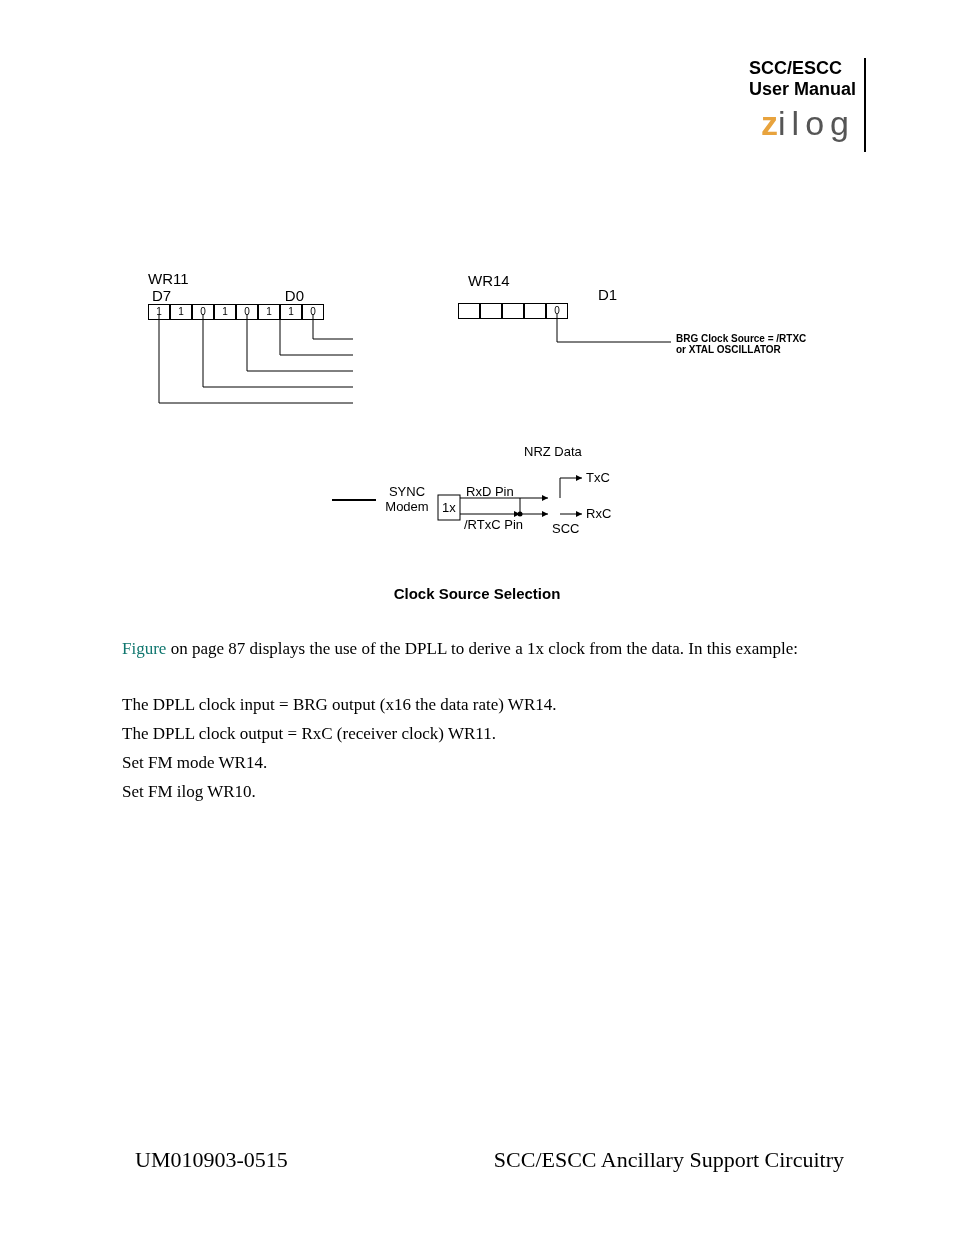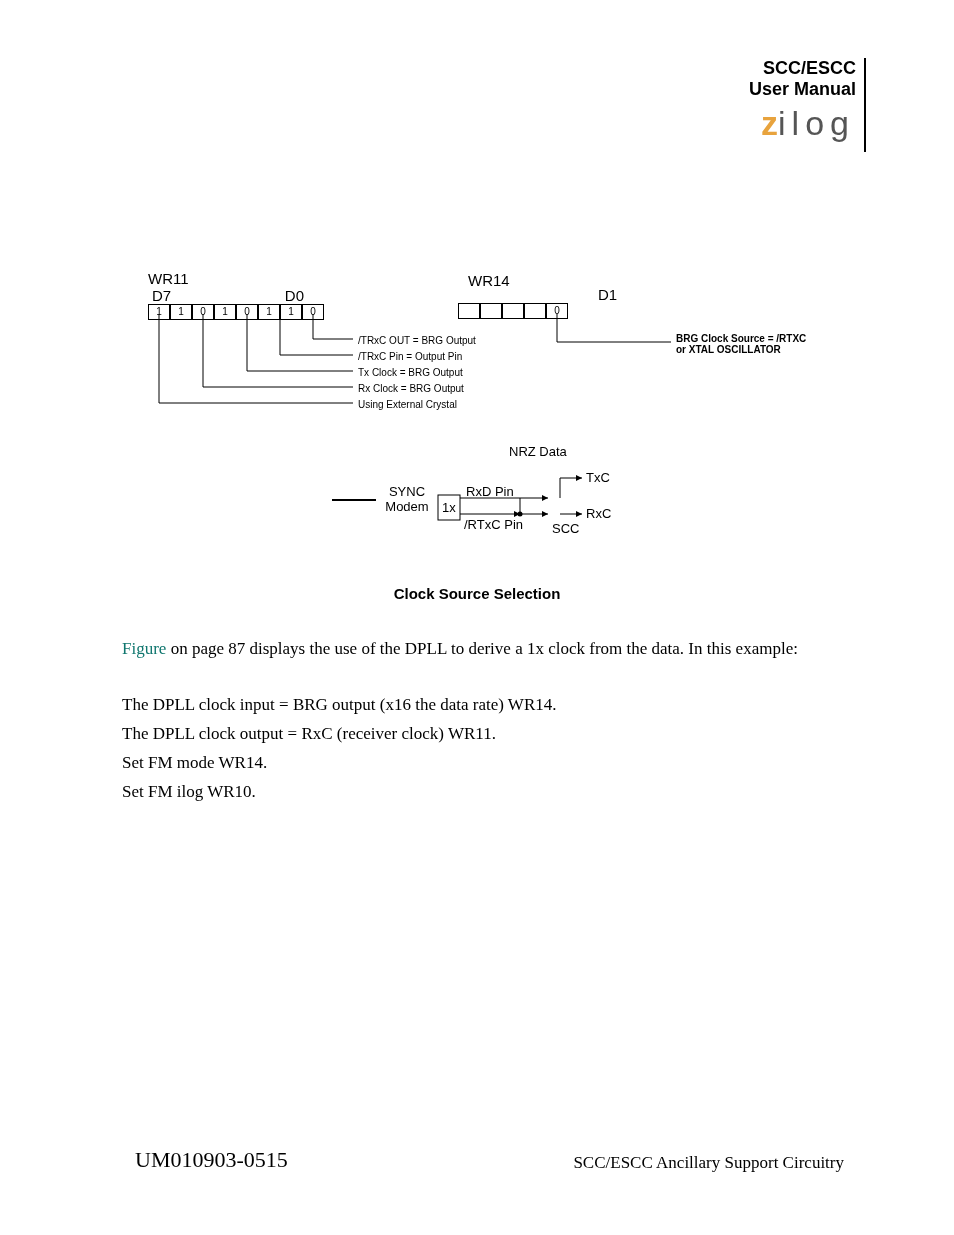--- a/index.html
+++ b/index.html
@@ -9,21 +9,21 @@
     height: 1235px;
     position: relative;
     background: #fff;
     font-family: "Times New Roman", Times, serif;
     color: #000;
   }
   .header {
     position: absolute;
     top: 58px;
     right: 98px;
-    text-align: right;
+    text-align: left;
   }
   .header-title {
     font-weight: bold;
     font-size: 18px;
     font-family: Arial, Helvetica, sans-serif;
   }
   .header-rule {
     position: absolute;
     top: 58px;
     right: 88px;
@@ -85,21 +85,21 @@
   .footer-left {
     position: absolute;
     bottom: 62px;
     left: 135px;
     font-size: 22px;
   }
   .footer-right {
     position: absolute;
     bottom: 62px;
     right: 110px;
-    font-size: 17px;
+    font-size: 22px;
   }
 </style>
 </head>
 <body>
 
 <div class="header">
   <div class="header-title">SCC/ESCC</div>
   <div class="header-title">User Manual</div>
 </div>
 <div class="header-rule"></div>
@@ -145,38 +145,31 @@
       <line x1="165" y1="25" x2="205" y2="25"></line>
     <line x1="132" y1="0" x2="132" y2="41"></line>
       <line x1="132" y1="41" x2="205" y2="41"></line>
     <line x1="99" y1="0" x2="99" y2="57"></line>
       <line x1="99" y1="57" x2="205" y2="57"></line>
     <line x1="55" y1="0" x2="55" y2="73"></line>
       <line x1="55" y1="73" x2="205" y2="73"></line>
     <line x1="11" y1="0" x2="11" y2="89"></line>
       <line x1="11" y1="89" x2="205" y2="89"></line>
   </svg>
-  <div style="position:absolute; left:210px; top:63px; line-height:16px;">
-    <div class="lab9">/TRxC  OUT = BRG Output</div>
-    <div class="lab9">/TRxC  Pin = Output Pin</div>
-    <div class="lab9">Tx Clock = BRG Output</div>
-    <div class="lab9">Rx Clock = BRG Output</div>
-    <div class="lab9">Using External Crystal</div>
-  </div>
 
   <svg style="position:absolute; left:398px; top:44px;" width="130" height="40">
     <line x1="11" y1="0" x2="11" y2="28"></line>
       <line x1="11" y1="28" x2="125" y2="28"></line>
   </svg>
   <div class="lab9" style="position:absolute; left:528px; top:63px; width:140px;">
     <b><span>BRG Clock Source = /RTXC or XTAL OSCILLATOR</span></b>
   </div>
 
   <div style="position:absolute; left:150px; top:170px; width:360px; height:110px;">
-    <div class="lab12" style="position:absolute; left:211px; top:4px;">NRZ Data</div>
+    <div class="lab12" style="position:absolute; left:226px; top:4px;">NRZ Data</div>
 
     <svg style="position:absolute; left:0; top:0;" width="370" height="110">
 
       <polyline class="thick" points="2,65 22,52 14,78 34,60"></polyline>
 
       <line x1="34" y1="60" x2="78" y2="60" class="thick"></line>
 
       <rect x="78" y="40" width="62" height="40" class="thick" fill="#fff"></rect>
 
       <rect x="140" y="55" width="22" height="25" stroke="#000" fill="#fff"></rect>

